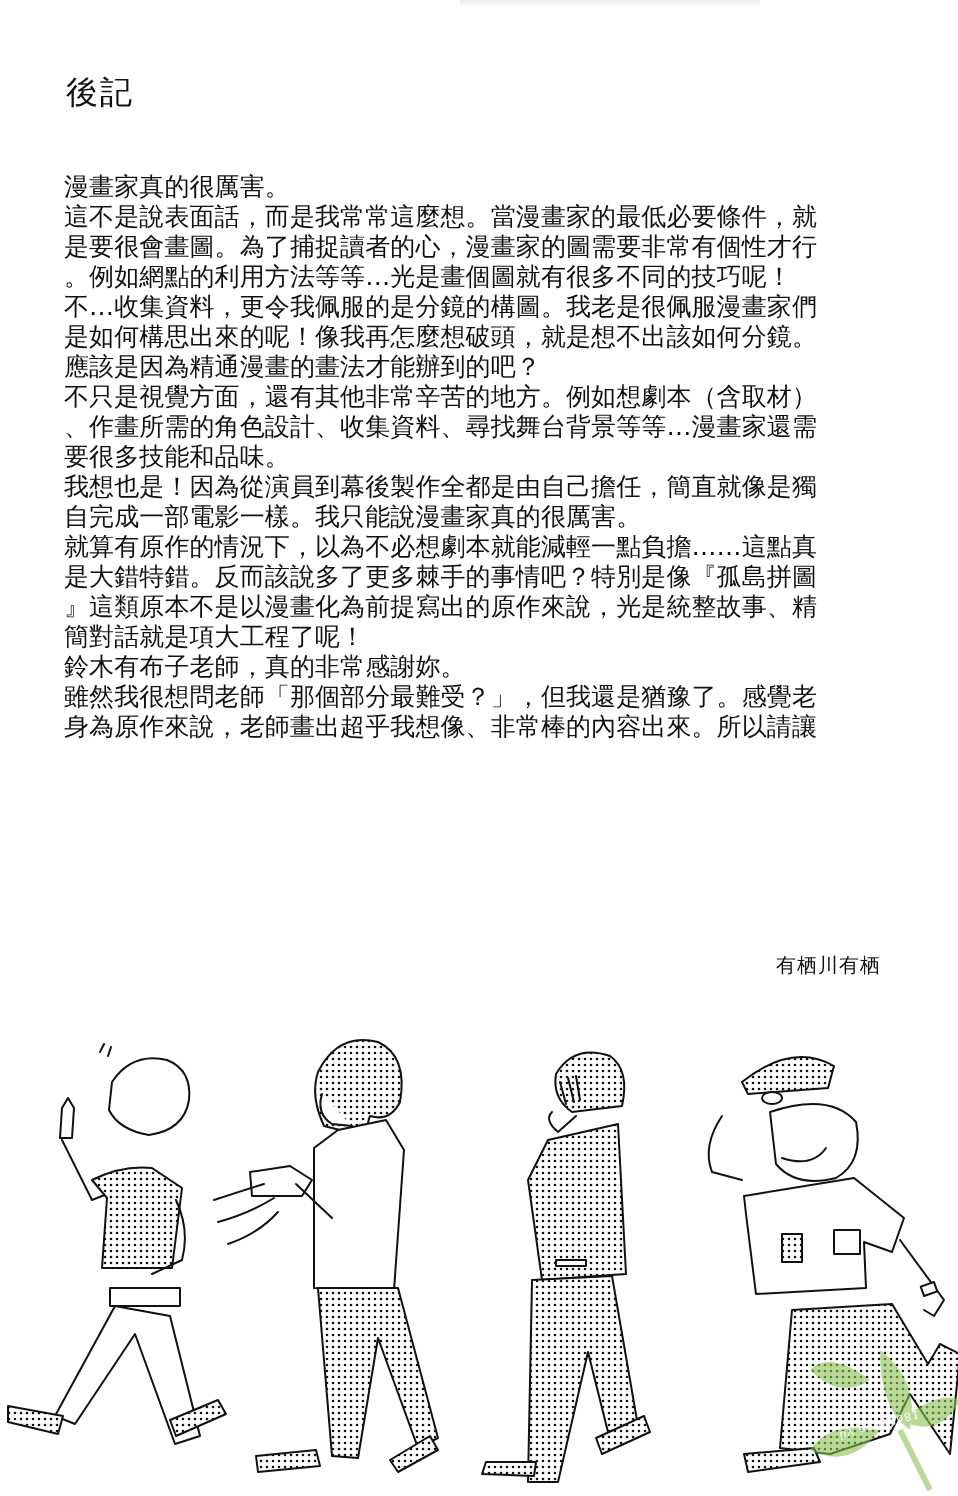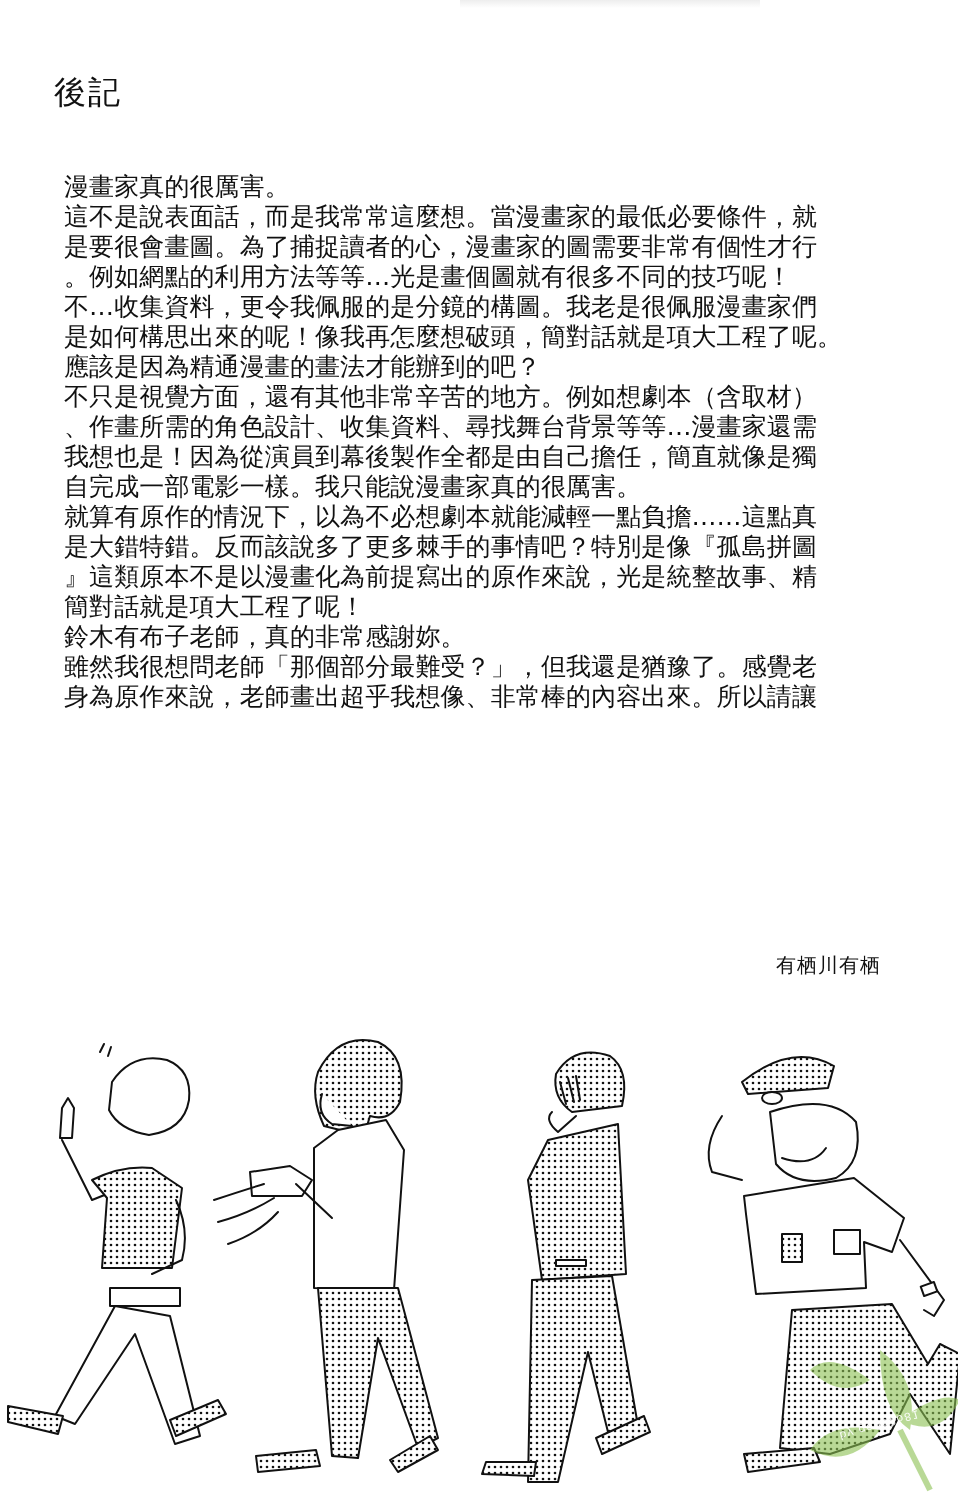--- a/index.html
+++ b/index.html
@@ -1,20 +1,20 @@
 <!DOCTYPE html>
 <html><head>
   <meta charset="utf-8">
   <style>
     html, body { margin: 0; padding: 0; background: #ffffff; }
     body { width: 958px; height: 1496px; position: relative; overflow: hidden;
            font-family: "DejaVu Sans", "Liberation Sans", sans-serif; color: #111; }
     .top-fade { position: absolute; left: 460px; top: 0; width: 300px; height: 8px;
                 background: linear-gradient(#e6e6e6, #ffffff); opacity: .7; }
-    .page-title { position: absolute; left: 54px; top: 76px; font-size: 32px; letter-spacing: 2px;
+    .page-title { position: absolute; left: 66px; top: 76px; font-size: 32px; letter-spacing: 2px;
                   line-height: 1; }
     .body-text { position: absolute; left: 64px; top: 172px; width: 870px; }
     .line { font-size: 25px; line-height: 30px; height: 30px; white-space: nowrap; letter-spacing: 0.1px; }
     .signature { position: absolute; left: 776px; top: 952px; font-size: 20px; letter-spacing: 1px; }
     .illustration { position: absolute; left: 0; top: 1010px; width: 958px; height: 486px; }
     .watermark-text { position: absolute; left: 838px; top: 1418px; font-size: 11px; color: #ffffff;
                       transform: rotate(-16deg) scaleY(-1); opacity: .9; letter-spacing: 1px; }
   </style>
 </head>
 <body>
@@ -22,24 +22,25 @@
 <div class="top-fade"></div>
 
 <h1 class="page-title" style="margin:0;font-weight:normal;">後記</h1>
 
 <div class="body-text">
   <div class="line">漫畫家真的很厲害。</div>
   <div class="line">這不是說表面話，而是我常常這麼想。當漫畫家的最低必要條件，就</div>
   <div class="line">是要很會畫圖。為了捕捉讀者的心，漫畫家的圖需要非常有個性才行</div>
   <div class="line">。例如網點的利用方法等等…光是畫個圖就有很多不同的技巧呢！</div>
   <div class="line">不…收集資料，更令我佩服的是分鏡的構圖。我老是很佩服漫畫家們</div>
-  <div class="line">是如何構思出來的呢！像我再怎麼想破頭，簡對話就是項大工程了呢。</div>
+  <div class="line">是如何構思出來的呢！像我再怎麼想破頭，就是想不出該如何分鏡。</div>
   <div class="line">應該是因為精通漫畫的畫法才能辦到的吧？</div>
   <div class="line">不只是視覺方面，還有其他非常辛苦的地方。例如想劇本（含取材）</div>
   <div class="line">、作畫所需的角色設計、收集資料、尋找舞台背景等等…漫畫家還需</div>
+  <div class="line">要很多技能和品味。</div>
   <div class="line">我想也是！因為從演員到幕後製作全都是由自己擔任，簡直就像是獨</div>
   <div class="line">自完成一部電影一樣。我只能說漫畫家真的很厲害。</div>
   <div class="line">就算有原作的情況下，以為不必想劇本就能減輕一點負擔……這點真</div>
   <div class="line">是大錯特錯。反而該說多了更多棘手的事情吧？特別是像『孤島拼圖</div>
   <div class="line">』這類原本不是以漫畫化為前提寫出的原作來說，光是統整故事、精</div>
   <div class="line">簡對話就是項大工程了呢！</div>
   <div class="line">鈴木有布子老師，真的非常感謝妳。</div>
   <div class="line">雖然我很想問老師「那個部分最難受？」，但我還是猶豫了。感覺老</div>
   <div class="line">身為原作來說，老師畫出超乎我想像、非常棒的內容出來。所以請讓</div>
 </div>

